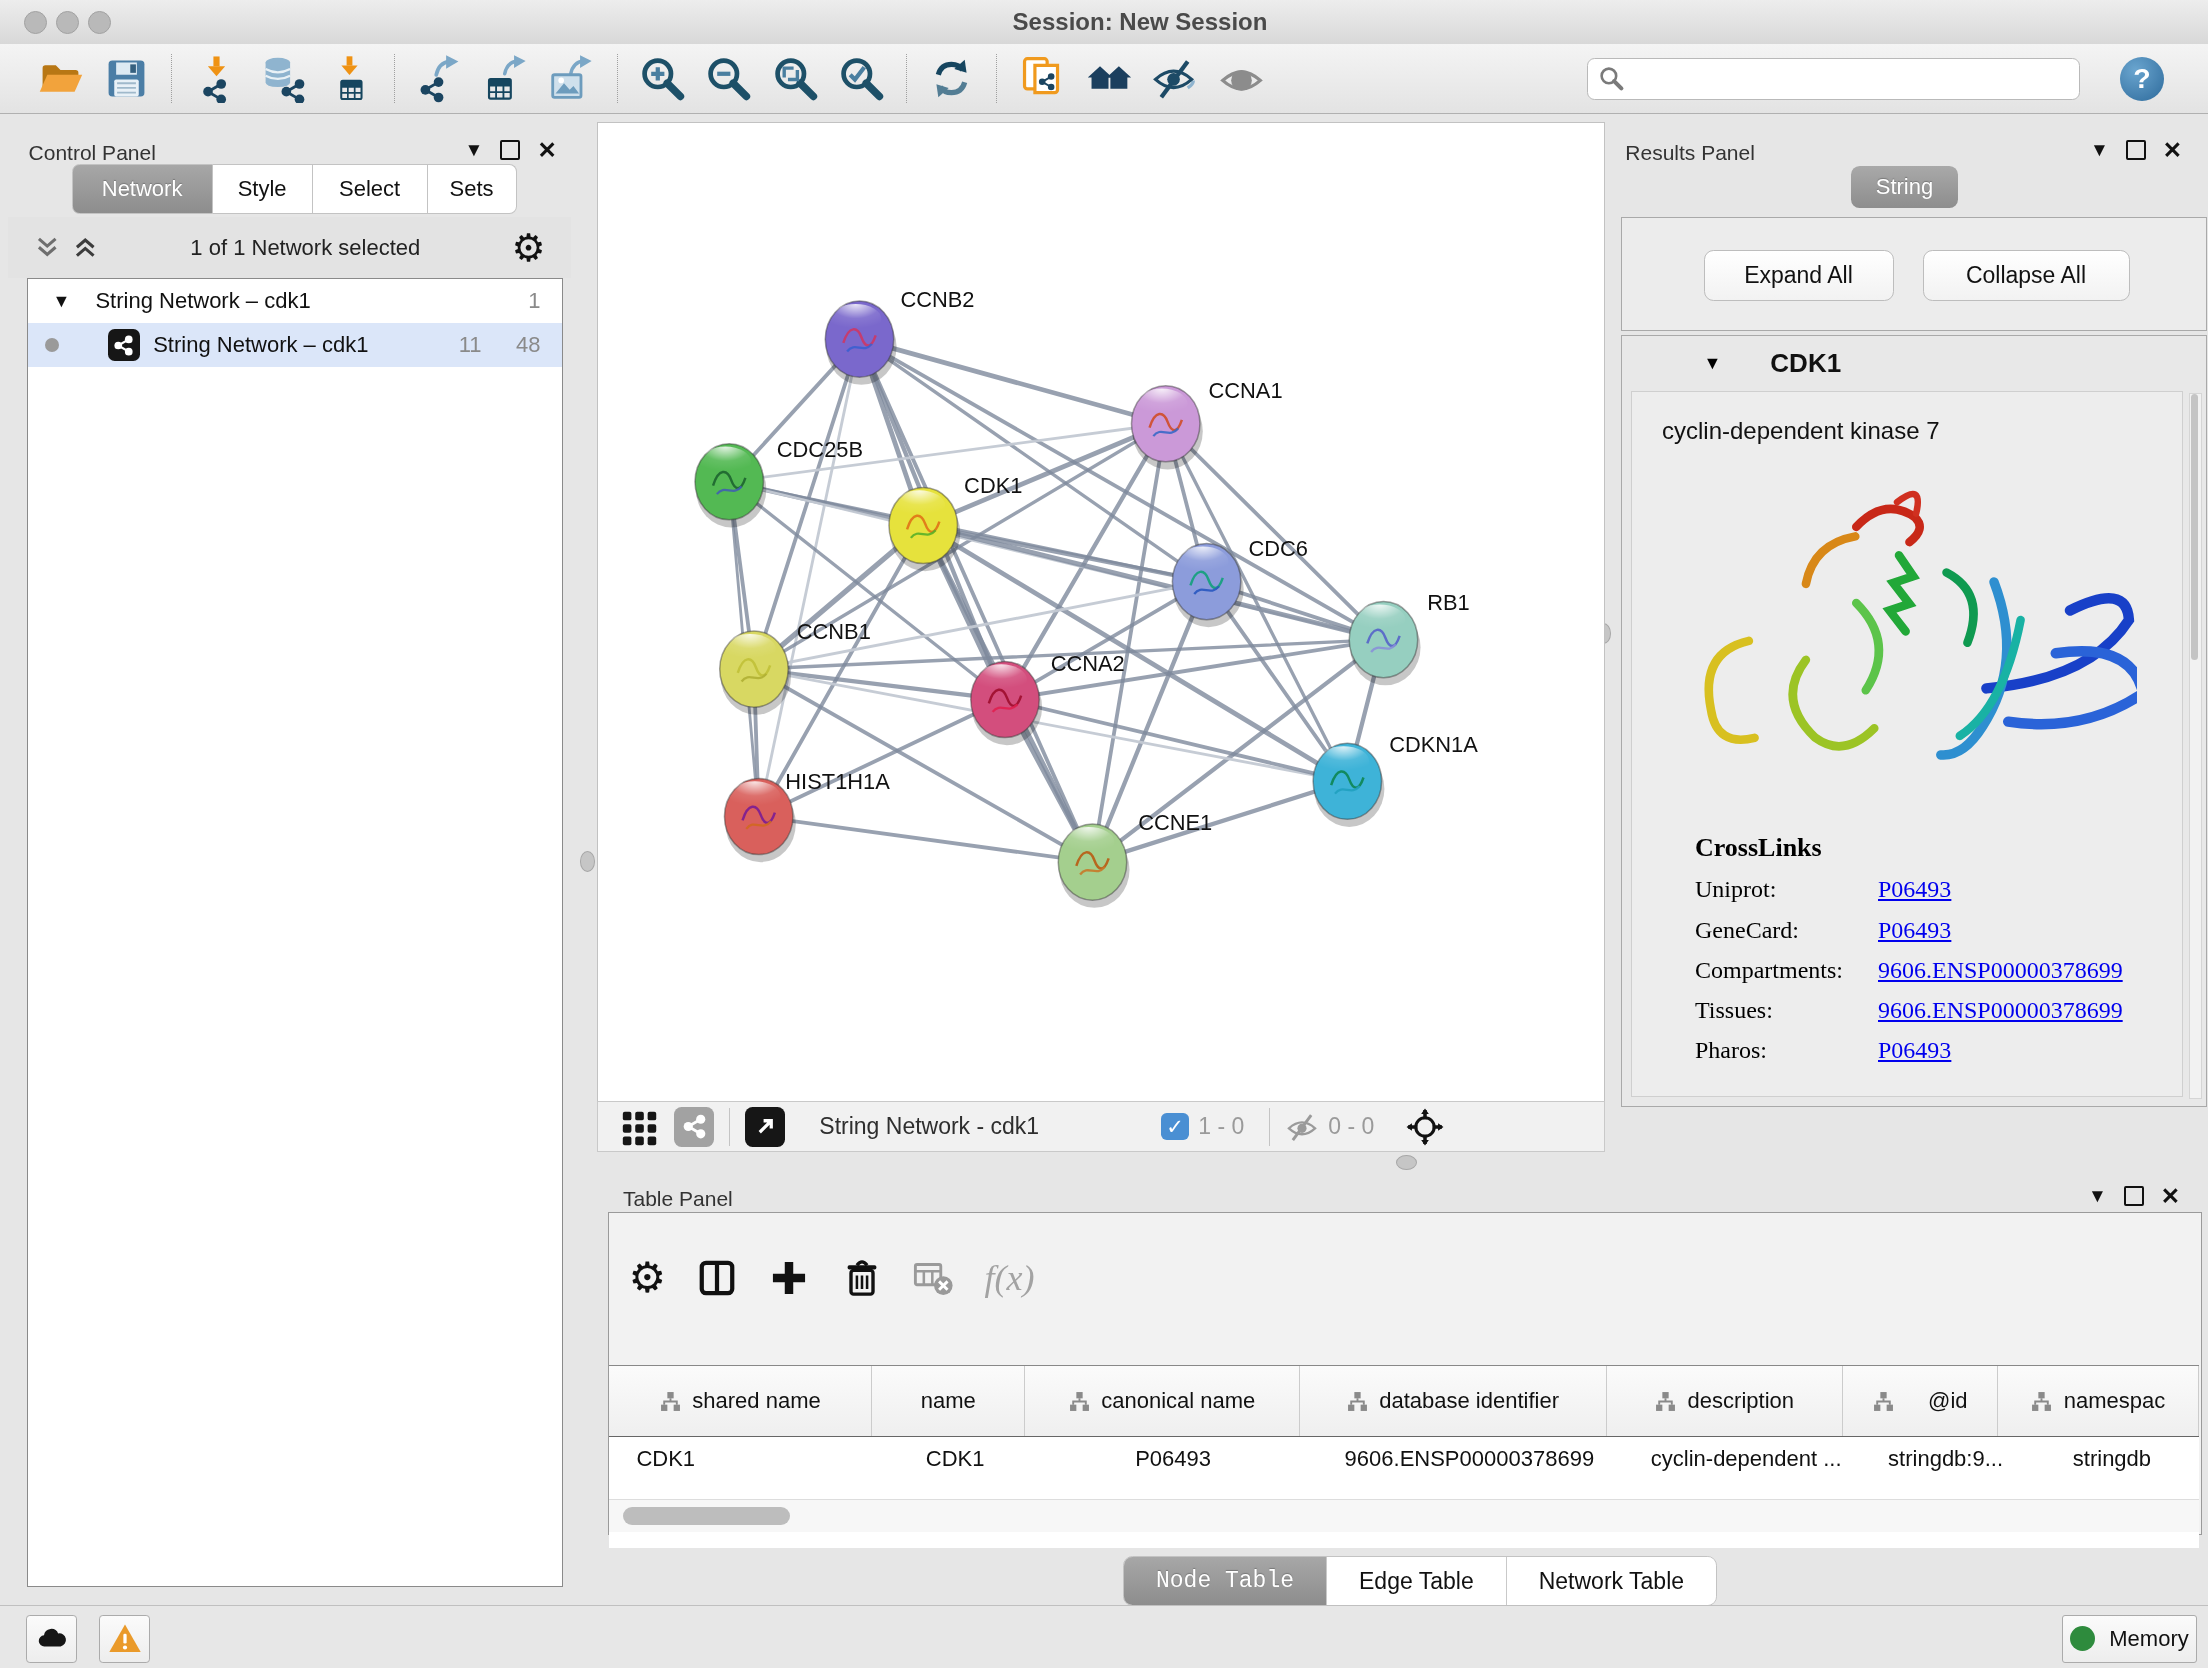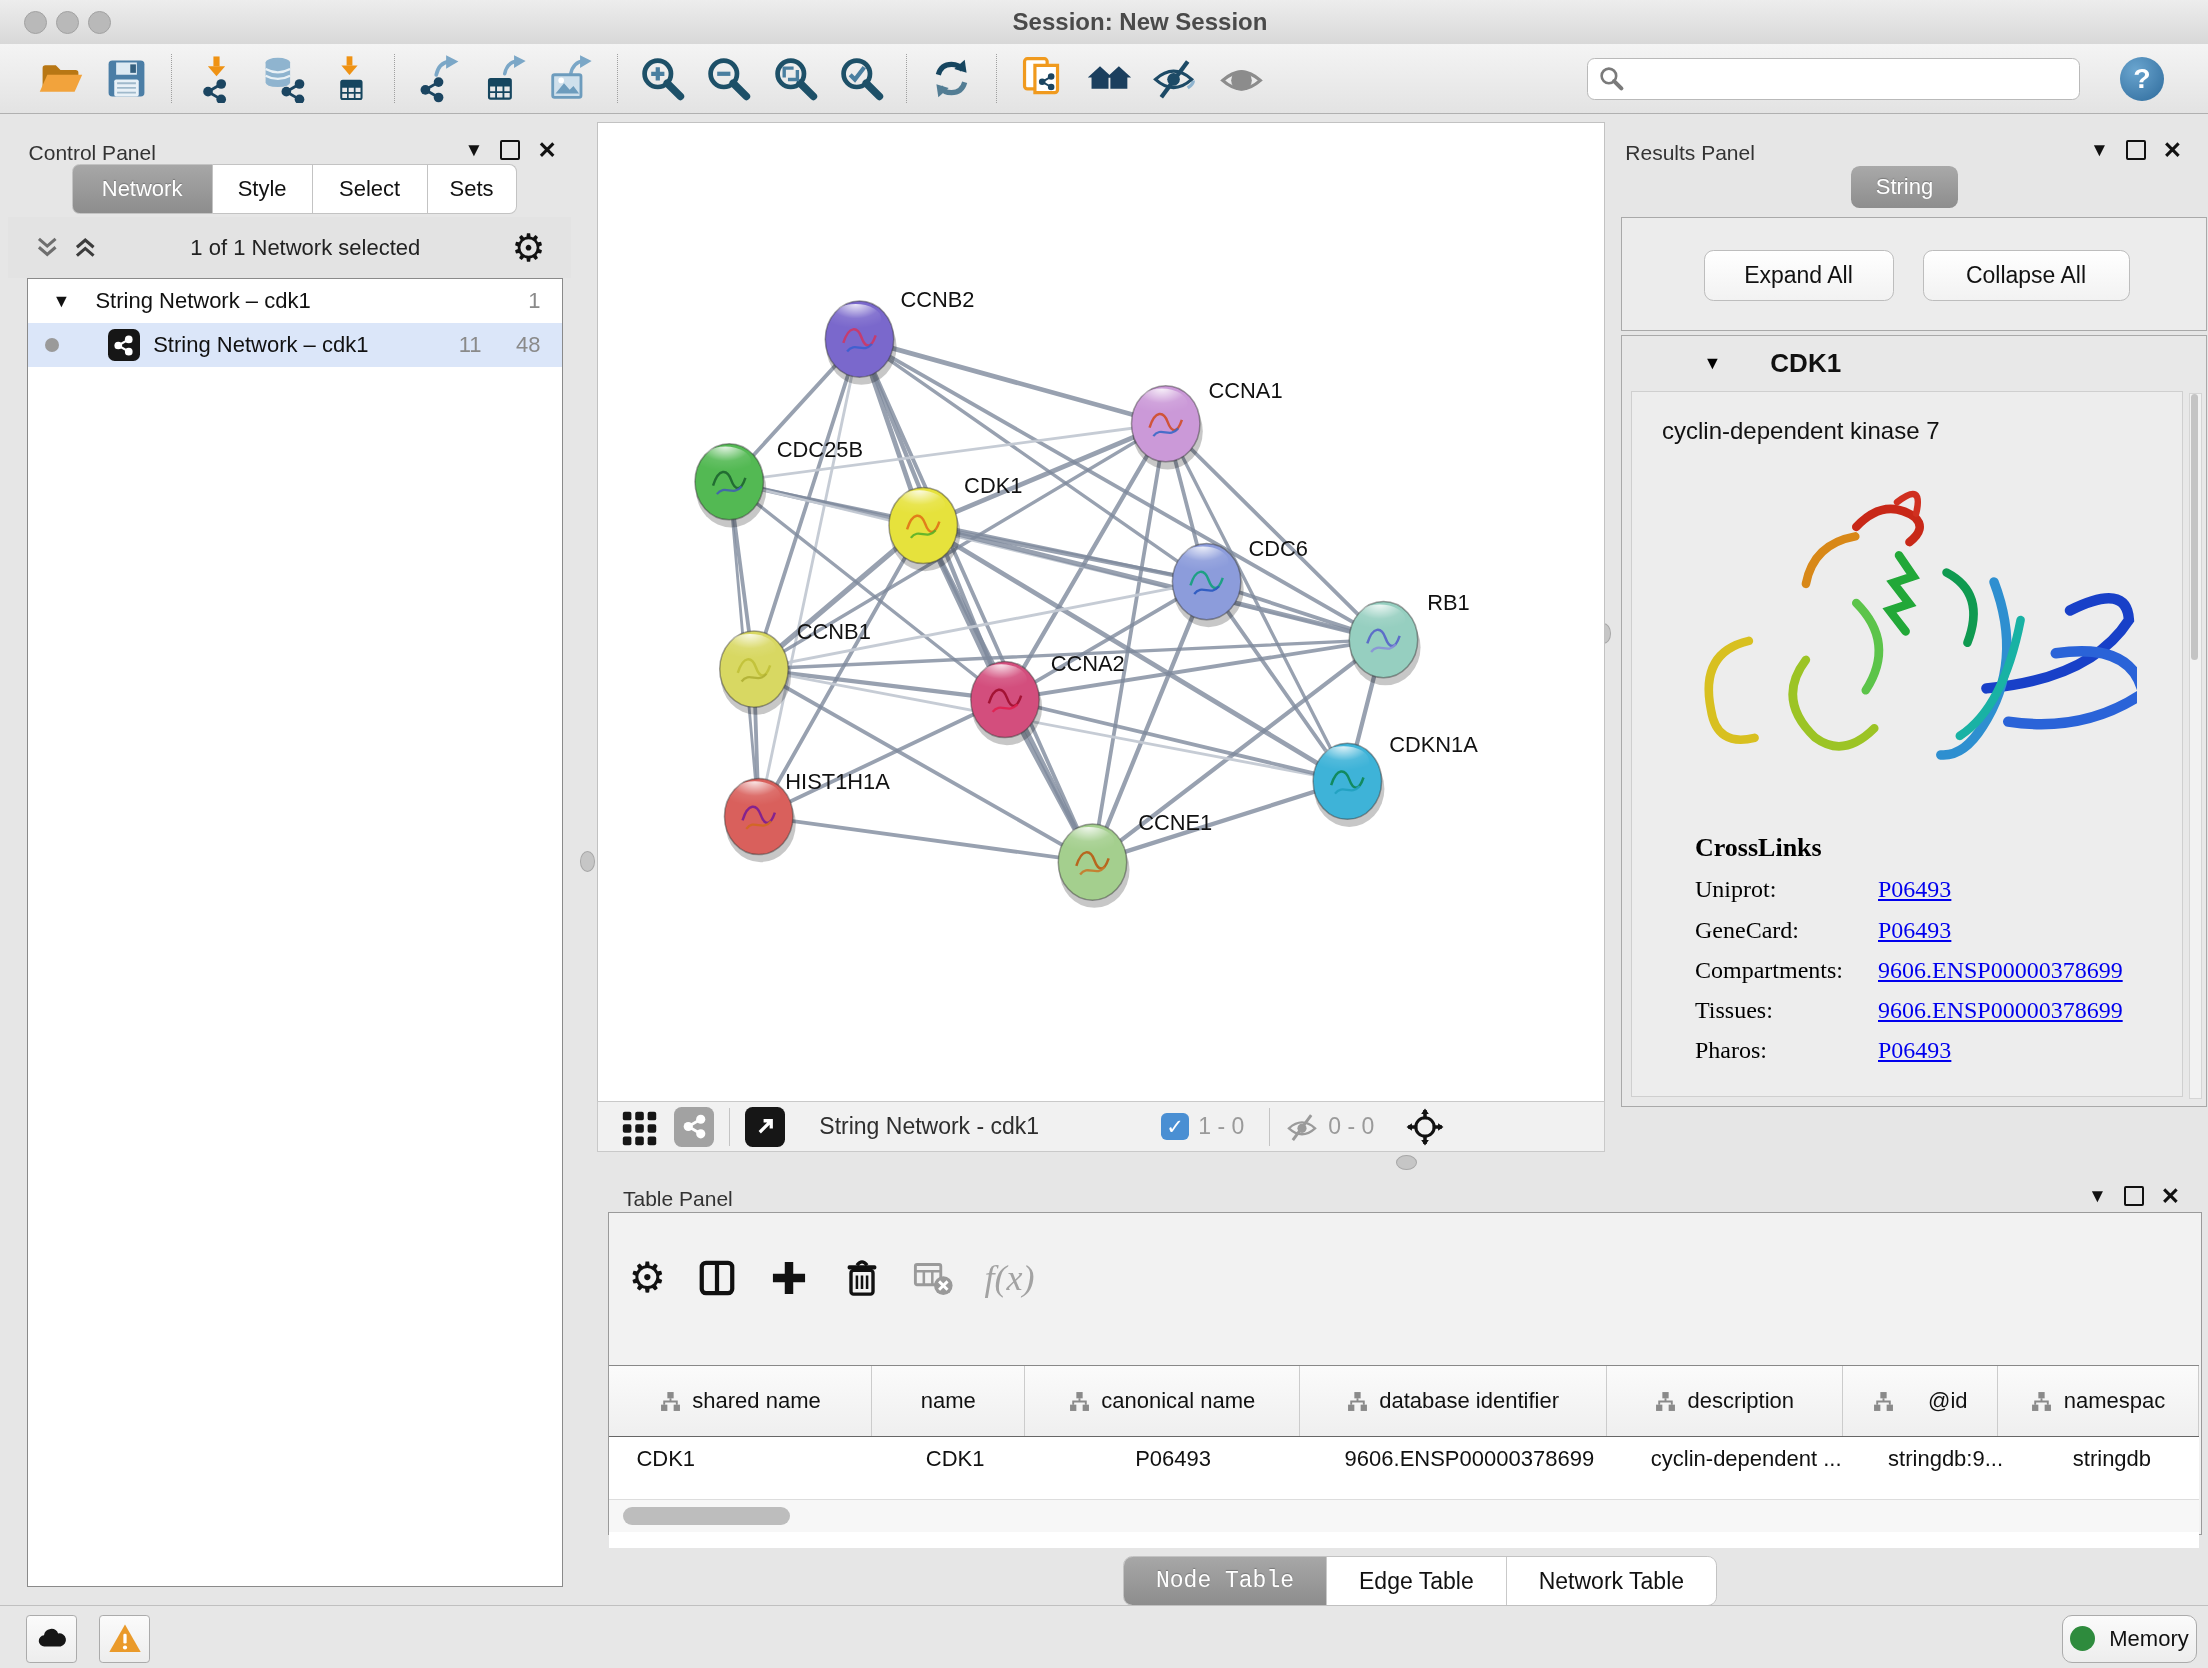--- a/index.html
+++ b/index.html
@@ -73,21 +73,21 @@
   .td:first-child{justify-content:flex-start;padding-left:27px;}
   #tp-scrollrow{position:absolute;left:0;bottom:1.9px;width:1590px;height:32px;background:#f7f7f7;border-top:1px solid #ddd;}
   #tp-thumb{position:absolute;left:13.3px;top:6.7px;width:167px;height:18px;background:#bdbdbd;border-radius:9.5px;}
   #tp-tabs{position:absolute;left:526px;top:388px;height:48px;display:flex;border-radius:9.5px;overflow:hidden;border:1px solid #c3c3c3;}
   .tp-tab{height:48px;line-height:48px;padding:0 32px;font-size:23px;background:#fff;color:#111;border-left:1px solid #c9c9c9;}
   .tp-tab:first-child{border-left:none;}
   .tp-tab.active{background:linear-gradient(#a7a7a7,#8d8d8d);color:#fff;text-shadow:0 -1px 1px #777;font-family:Liberation Mono, monospace;}
   
   #statusbar{left:0;top:1605px;width:2208px;height:63px;background:#e7e7e7;border-top:1px solid #c0c0c0;}
   .sb-btn{position:absolute;top:8.6px;width:49px;height:46px;background:linear-gradient(#fbfbfb,#ededed);border:1px solid #ababab;border-radius:3.8px;display:flex;align-items:center;justify-content:center;}
-  #memory-btn{position:absolute;top:8.6px;left:2062px;width:133px;height:46px;background:linear-gradient(#fbfbfb,#ededed);border:1px solid #ababab;border-radius:10px;display:flex;align-items:center;justify-content:center;gap:14px;font-size:22px;color:#111;}
+  #memory-btn{position:absolute;top:8.6px;left:2062px;width:133px;height:46px;background:linear-gradient(#fbfbfb,#ededed);border:1px solid #ababab;border-radius:3px;display:flex;align-items:center;justify-content:center;gap:14px;font-size:22px;color:#111;}
   #memory-dot{width:25px;height:25px;border-radius:50%;background:#2e8b3d;}
   .glyph-gear{font-family:"DejaVu Sans",sans-serif;font-size:38px;color:#111;line-height:1;}
   .fx{font-family:"Liberation Serif",serif;font-style:italic;font-size:36px;color:#a3a3a3;}
 </style>
 </head>
 <body>
 
 <div id="app">
 
   <svg width="0" height="0" style="position:absolute">

